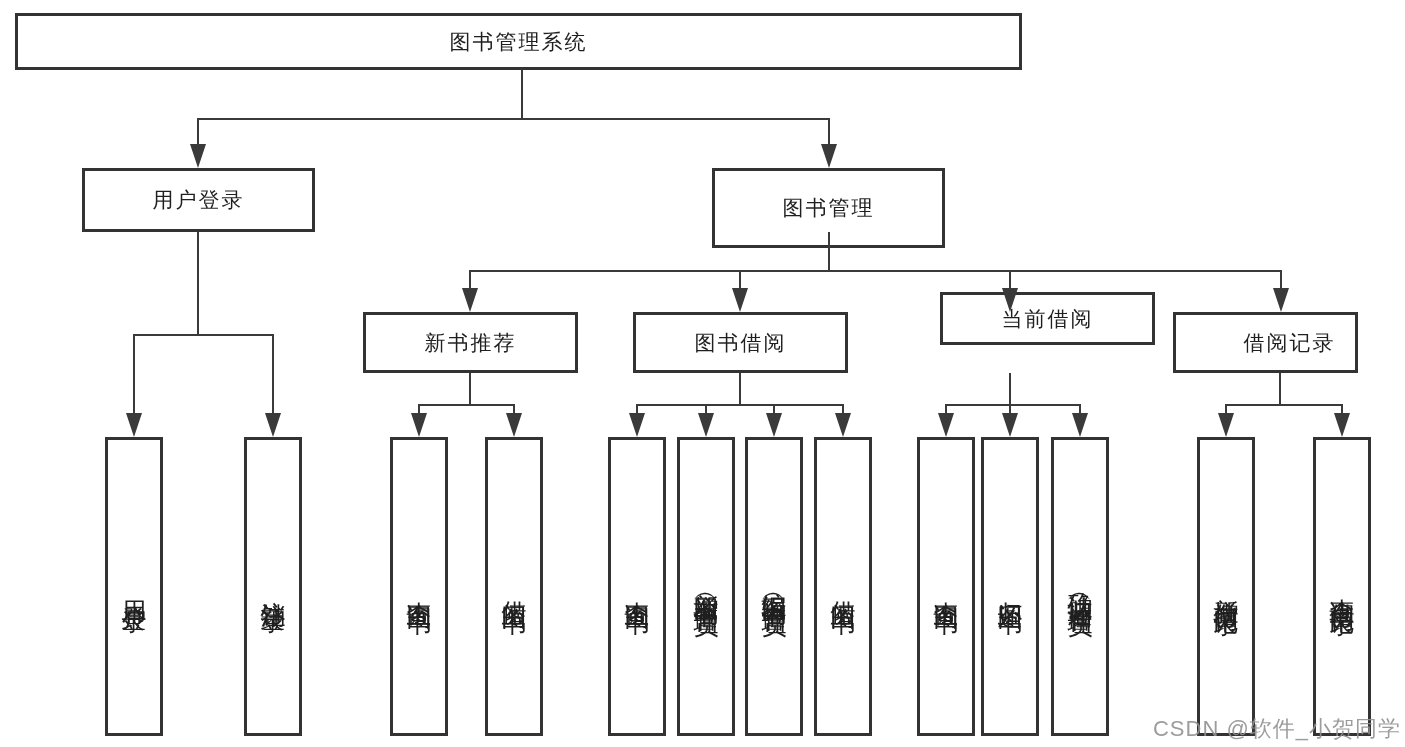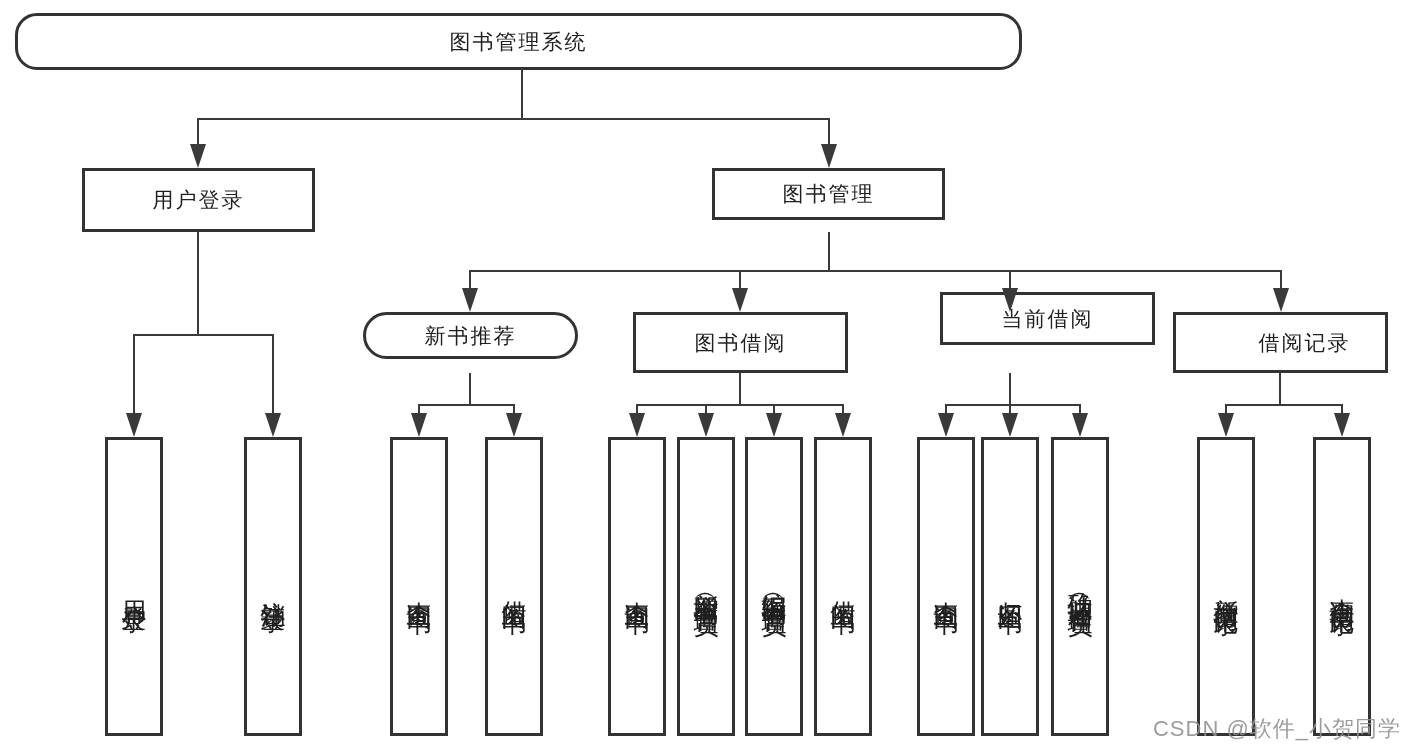--- a/index.html
+++ b/index.html
@@ -58,41 +58,41 @@
     letter-spacing:1px;
     z-index:5;
     white-space:nowrap;
   }
 </style>
 </head>
 <body>
 
 <div id="canvas">
 
-  <div class="node hnode" style="left:15px;top:13px;width:1007px;height:57px;border-radius:22px;">
+  <div class="node hnode" style="left:15px;top:13px;width:1007px;height:57px;">
     <span>图书管理系统</span>
   </div>
 
   <div class="node hnode" style="left:82px;top:168px;width:233px;height:64px;">
     <span>用户登录</span>
   </div>
-  <div class="node hnode" style="left:712px;top:168px;width:233px;height:52px;">
+  <div class="node hnode" style="left:712px;top:168px;width:233px;height:80px;">
     <span>图书管理</span>
   </div>
 
-  <div class="node hnode" style="left:363px;top:312px;width:215px;height:47px;border-radius:25px;">
+  <div class="node hnode" style="left:363px;top:312px;width:215px;height:61px;">
     <span>新书推荐</span>
   </div>
   <div class="node hnode" style="left:633px;top:312px;width:215px;height:61px;align-items:center;">
     <span>图书借阅</span>
   </div>
   <div class="node hnode" style="left:903px;top:292px;width:215px;height:53px;margin-left:37px;">
     <span>当前借阅</span>
   </div>
-  <div class="node hnode" style="left:1173px;top:312px;width:215px;height:61px;padding-left:48px;">
+  <div class="node hnode" style="left:1173px;top:312px;width:185px;height:61px;padding-left:48px;">
     <span>借阅记录</span>
   </div>
 
   <div class="node leaf" style="left:105px;">
     <span>用户登录</span>
   </div>
   <div class="node leaf" style="left:244px;">
     <span>注销登录</span>
   </div>
 

